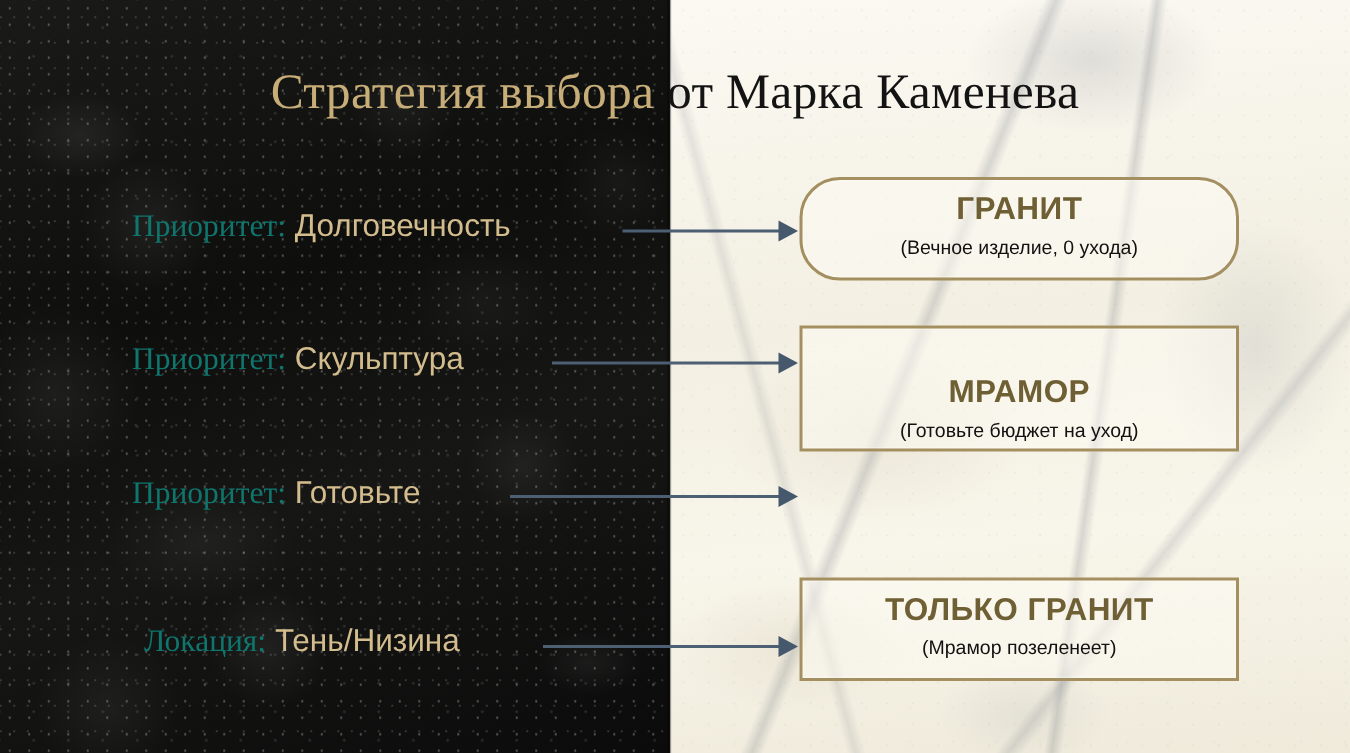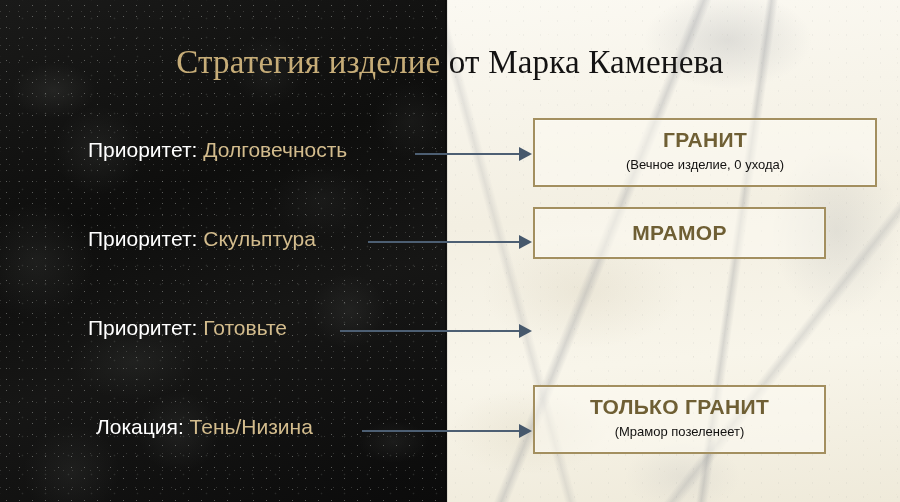--- a/index.html
+++ b/index.html
@@ -115,22 +115,23 @@
   
   .row-label {
     position: absolute;
     left: 88px;
     font-size: 21px;
     line-height: 26px;
     white-space: nowrap;
     z-index: 3;
   }
   .row-label .lead {
-    color: #ffffff;
+    color: #0f766e;
     font-weight: 400;
+    font-family: Liberation Serif, serif;
   }
   .row-label .value {
     color: #d3bc8d;
     font-weight: 400;
   }
 
   
   .arrow {
     position: absolute;
     height: 14px;
@@ -187,46 +188,47 @@
 </head>
 <body>
 
 <div id="slide">
 
   <div class="bg-left"></div>
   <div class="bg-right"></div>
   <div class="seam"></div>
 
   <div class="title">
-    <span class="seg-gold">Стратегия изделие </span><span class="seg-dark">от Марка Каменева</span>
+    <span class="seg-gold">Стратегия выбора </span><span class="seg-dark">от Марка Каменева</span>
   </div>
 
   <div class="row-label" style="left:88px; top:137px;">
     <span class="lead">Приоритет:</span>
     <span class="value">Долговечность</span>
   </div>
   <div class="arrow" style="left:415px; top:147px; width:117px;">
     <span class="shaft"></span>
     <span class="head"></span>
   </div>
-  <div class="card" style="left:533px; top:118px; width:344px; height:69px;">
+  <div class="card" style="left:533px; top:118px; width:293px; height:69px;border-radius:27px;">
     <div class="headline">ГРАНИТ</div>
     <div class="sub">(Вечное изделие, 0 ухода)</div>
   </div>
 
   <div class="row-label" style="left:88px; top:226px;">
     <span class="lead">Приоритет:</span>
     <span class="value">Скульптура</span>
   </div>
   <div class="arrow" style="left:368px; top:235px; width:164px;">
     <span class="shaft"></span>
     <span class="head"></span>
   </div>
-  <div class="card" style="left:533px; top:207px; width:293px; height:52px;">
+  <div class="card" style="left:533px; top:217px; width:293px; height:84px;justify-content:flex-end;">
     <div class="headline">МРАМОР</div>
+    <div class="sub">(Готовьте бюджет на уход)</div>
   </div>
 
   <div class="row-label" style="left:88px; top:315px;">
     <span class="lead">Приоритет:</span>
     <span class="value">Готовьте</span>
   </div>
   <div class="arrow" style="left:340px; top:324px; width:192px;">
     <span class="shaft"></span>
     <span class="head"></span>
   </div>

